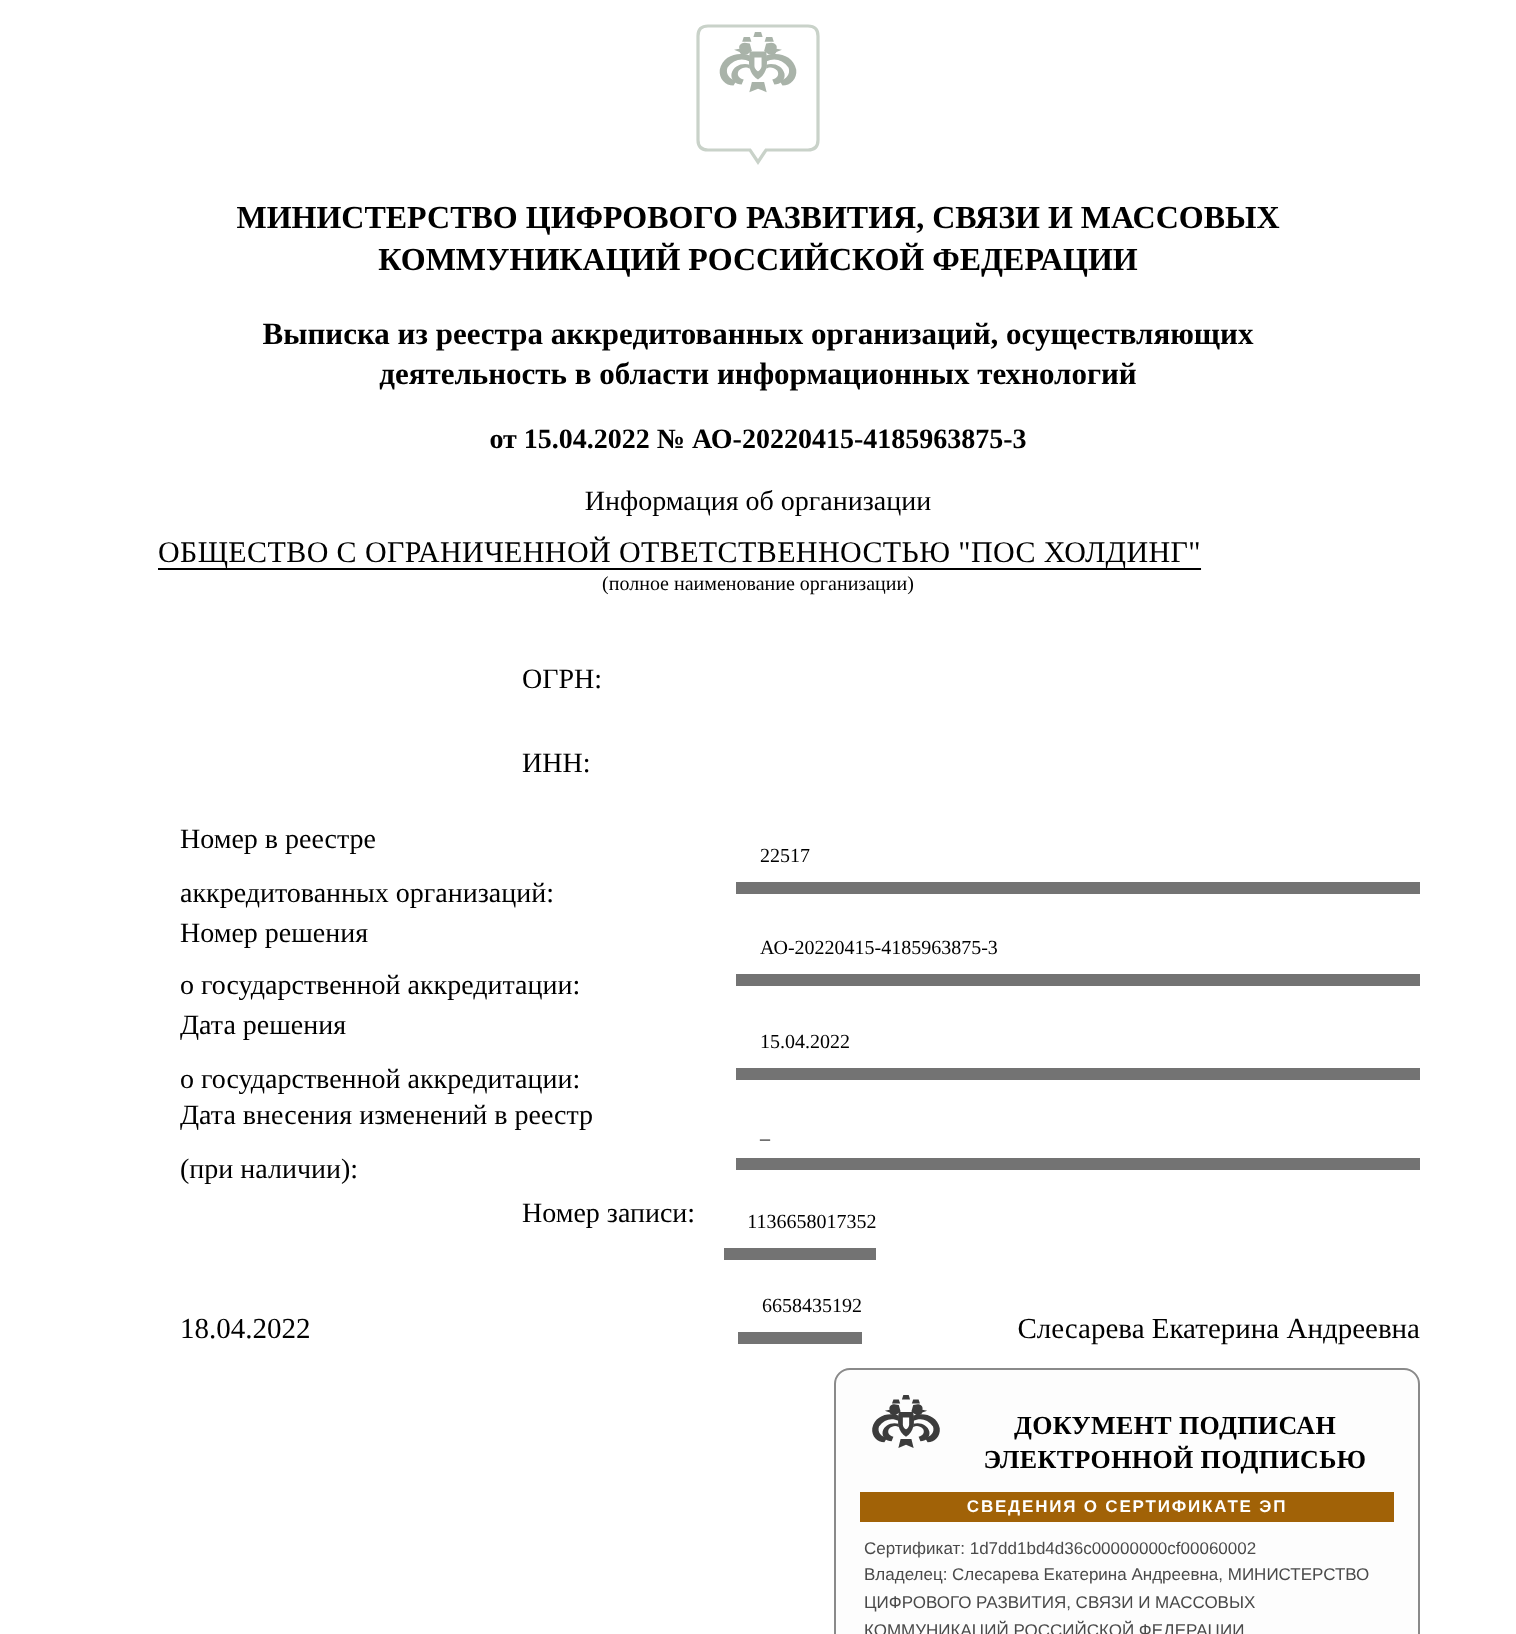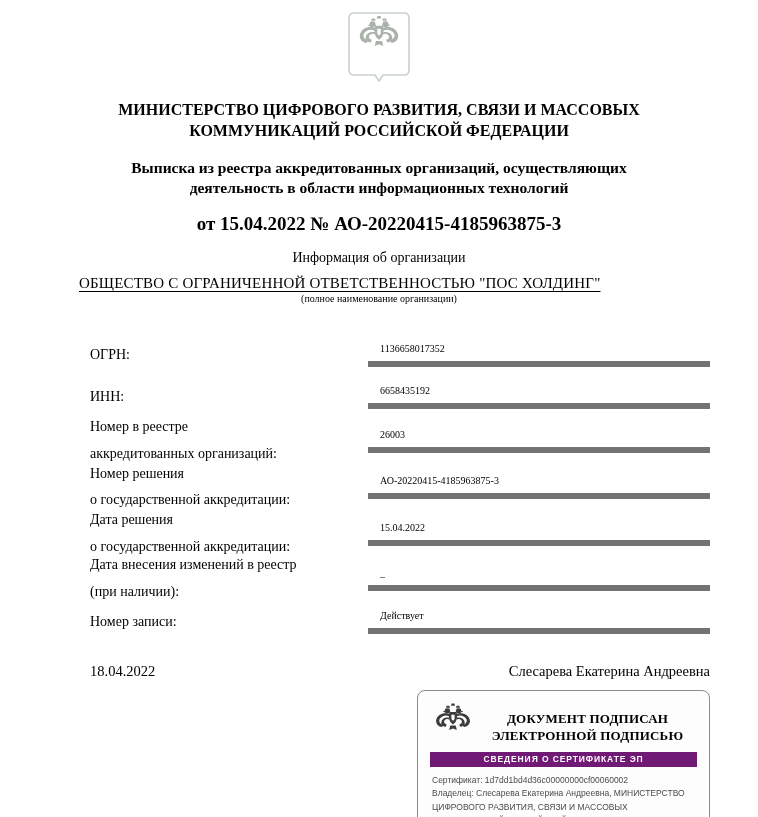--- a/index.html
+++ b/index.html
@@ -18,21 +18,21 @@
   
   .ministry{
     margin:14px auto 0;max-width:540px;text-align:center;
     font-weight:bold;font-size:16px;line-height:1.3;
   }
   .doc-title{
     margin:16px auto 0;max-width:580px;text-align:center;
     font-weight:bold;font-size:15.5px;line-height:1.3;
   }
   .doc-number{
-    margin:15px auto 0;text-align:center;font-weight:bold;font-size:19px;
+    margin:15px auto 0;text-align:center;font-weight:bold;font-size:14px;
   }
   .section-title{
     margin:15px auto 0;text-align:center;font-size:14px;
   }
   .org-name{
     margin:9px auto 0;max-width:600px;text-align:left;
     font-size:15px;text-decoration:underline;text-underline-offset:3px;
     letter-spacing:.2px;
   }
   .org-caption{
@@ -43,42 +43,42 @@
   .fields{margin-top:30px;}
   .field-row{display:flex;align-items:center;}
   .field-row .label{
     width:278px;flex:0 0 278px;font-size:14px;line-height:1.9;
     white-space:pre-line;
   }
   .field-row .value{
     flex:1;border-bottom:6px solid #737373;
     padding:0 0 7px 12px;font-size:10px;
   }
-  .h42{height:42px;} .h44{height:44px;} .h46{height:46px;} .h47{height:47px;}
+  .h42{height:42px;flex-direction:column;} .h44{height:44px;} .h46{height:46px;} .h47{height:47px;}
 
   
   .footer-row{
     margin-top:20px;display:flex;justify-content:space-between;
     align-items:baseline;font-size:14.5px;
   }
 
   
   .stamp{
     margin-top:10px;margin-left:auto;width:293px;
     border:1px solid #8a8a8a;border-radius:8px;background:#fdfdfd;
     box-sizing:border-box;padding:8px 0 7px;
   }
   .stamp-top{display:flex;align-items:flex-end;padding:0 10px 0 12px;}
   .stamp-top svg{flex:0 0 auto;}
   .stamp-title{
     flex:1;text-align:center;font-weight:bold;font-size:13px;line-height:1.3;
     font-family:"Liberation Serif", serif;letter-spacing:.2px;
   }
   .stamp-bar{
-    margin:7px 12px 0;background:#701a75;color:#fff;height:15px;
+    margin:7px 12px 0;background:#a16207;color:#fff;height:15px;
     display:flex;align-items:center;justify-content:center;
     font-family:"Liberation Sans", sans-serif;font-weight:bold;
     font-size:8.5px;letter-spacing:.9px;
   }
   .stamp-details{
     margin:7px 14px 0;font-family:"Liberation Sans", sans-serif;
     font-size:8.5px;line-height:1.6;color:#4a4a4a;
   }
   .stamp-details div{margin:0;}
 </style>
@@ -134,21 +134,21 @@
       </div>
 
       <div class="field-row h42">
         <div class="label">ИНН:</div>
         <div class="value">6658435192</div>
       </div>
 
       <div class="field-row h46">
         <div class="label">Номер в реестре
 аккредитованных организаций:</div>
-        <div class="value">26003</div>
+        <div class="value">22517</div>
       </div>
 
       <div class="field-row h47">
         <div class="label">Номер решения
 о государственной аккредитации:</div>
         <div class="value">АО-20220415-4185963875-3</div>
       </div>
 
       <div class="field-row h46">
         <div class="label">Дата решения

